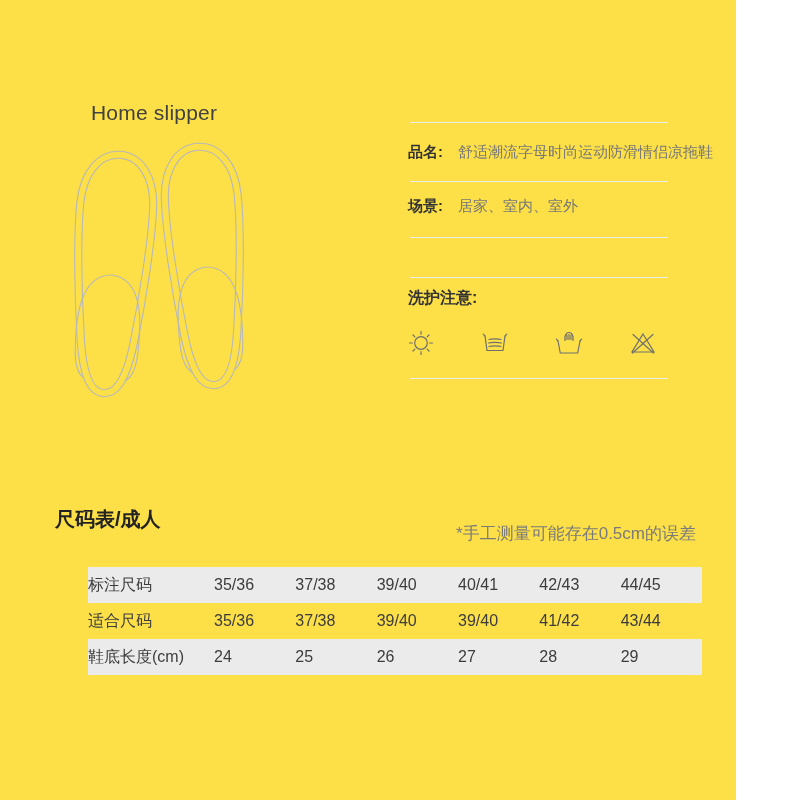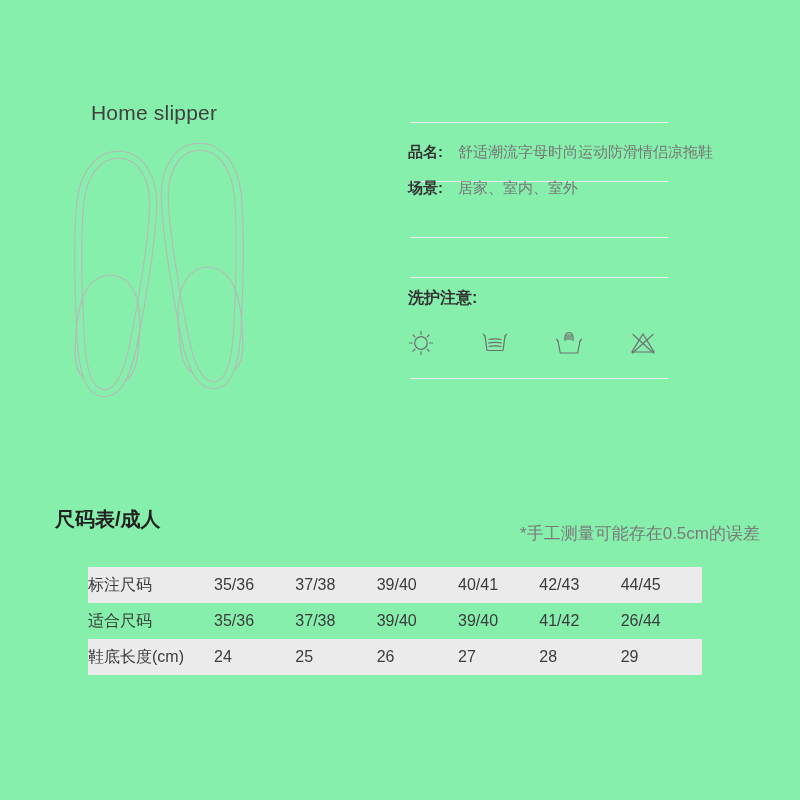--- a/index.html
+++ b/index.html
@@ -1,30 +1,30 @@
 <!DOCTYPE html>
 <html><head>
 <meta charset="utf-8">
 <style>
   html,body{margin:0;padding:0;background:#fff;}
-  .canvas{position:relative;width:800px;height:800px;background:#86efac;overflow:hidden;
+  .canvas{position:relative;width:736px;height:800px;background:#fde047;overflow:hidden;
           font-family:"Liberation Sans","DejaVu Sans",sans-serif;}
 
   
   .page-title{position:absolute;left:91px;top:101px;font-size:21px;color:#404040;letter-spacing:.2px;}
 
   
   .slippers{position:absolute;left:62px;top:139px;width:190px;height:265px;}
 
   
   .info-panel{position:absolute;left:408px;top:122px;width:352px;height:260px;}
   .info-panel .divider{position:absolute;left:2px;width:258px;height:1px;background:#ececec;}
   .d1{top:0;} .d2{top:59px;} .d3{top:115px;} .d4{top:155px;} .d5{top:256px;}
   .info-row{position:absolute;left:0;font-size:15px;line-height:22px;white-space:nowrap;}
-  .row-name{top:19px;} .row-scene{top:55px;}
+  .row-name{top:19px;} .row-scene{top:73px;}
   .info-label{font-weight:bold;color:#333;margin-right:15px;}
   .info-value{color:#777;}
   .care-title{position:absolute;left:0;top:166px;font-size:16px;font-weight:bold;color:#333;}
   .care-icons{position:absolute;left:-2px;top:206px;width:252px;display:flex;justify-content:space-between;}
   .care-icon{width:30px;height:30px;}
   .care-icon svg{display:block;}
 
   
   .size-title{position:absolute;left:55px;top:506px;font-size:20px;font-weight:bold;color:#222;}
   .footnote{position:absolute;right:40px;top:522px;font-size:17px;color:#7a7a7a;}
@@ -136,21 +136,21 @@
         <td>42/43</td>
         <td>44/45</td>
       </tr>
       <tr>
         <td class="rowlabel">适合尺码</td>
         <td>35/36</td>
         <td>37/38</td>
         <td>39/40</td>
         <td>39/40</td>
         <td>41/42</td>
-        <td>26/44</td>
+        <td>43/44</td>
       </tr>
       <tr class="band">
         <td class="rowlabel">鞋底长度(cm)</td>
         <td>24</td>
         <td>25</td>
         <td>26</td>
         <td>27</td>
         <td>28</td>
         <td>29</td>
       </tr>

